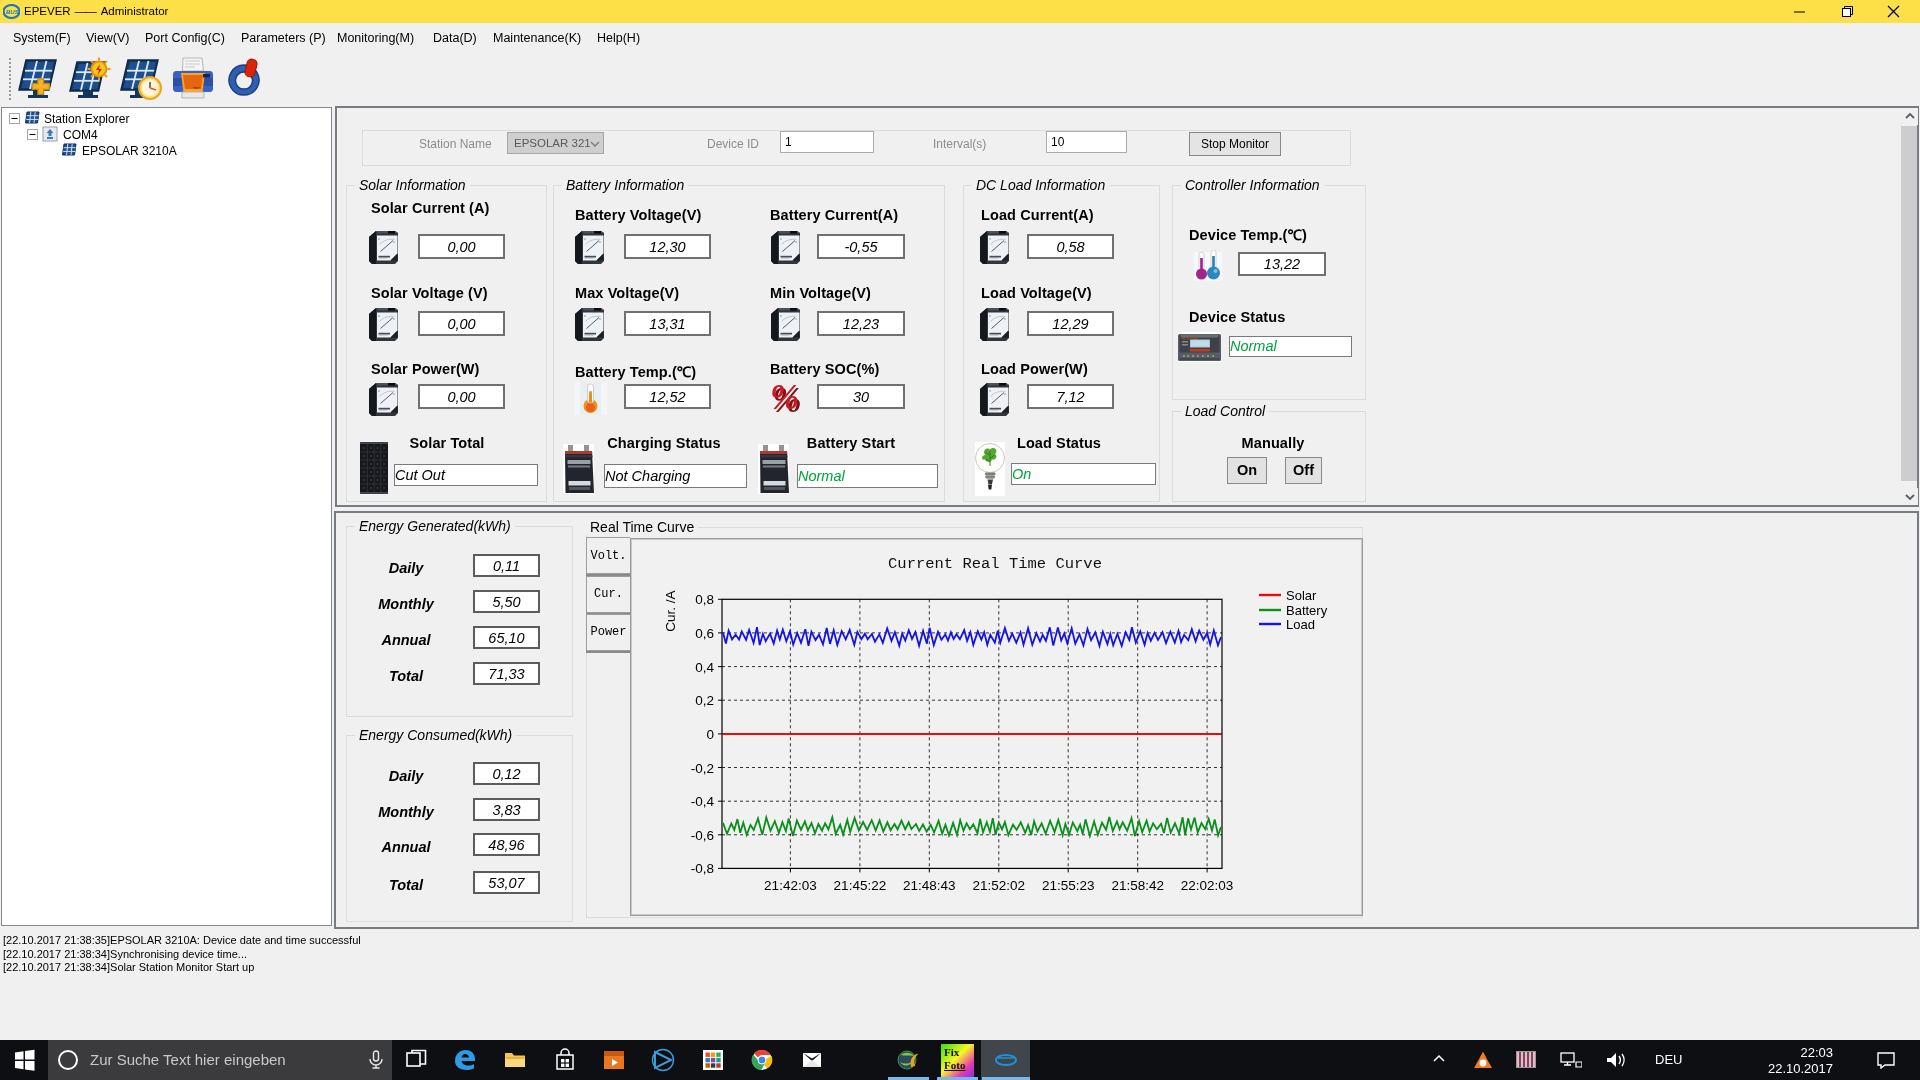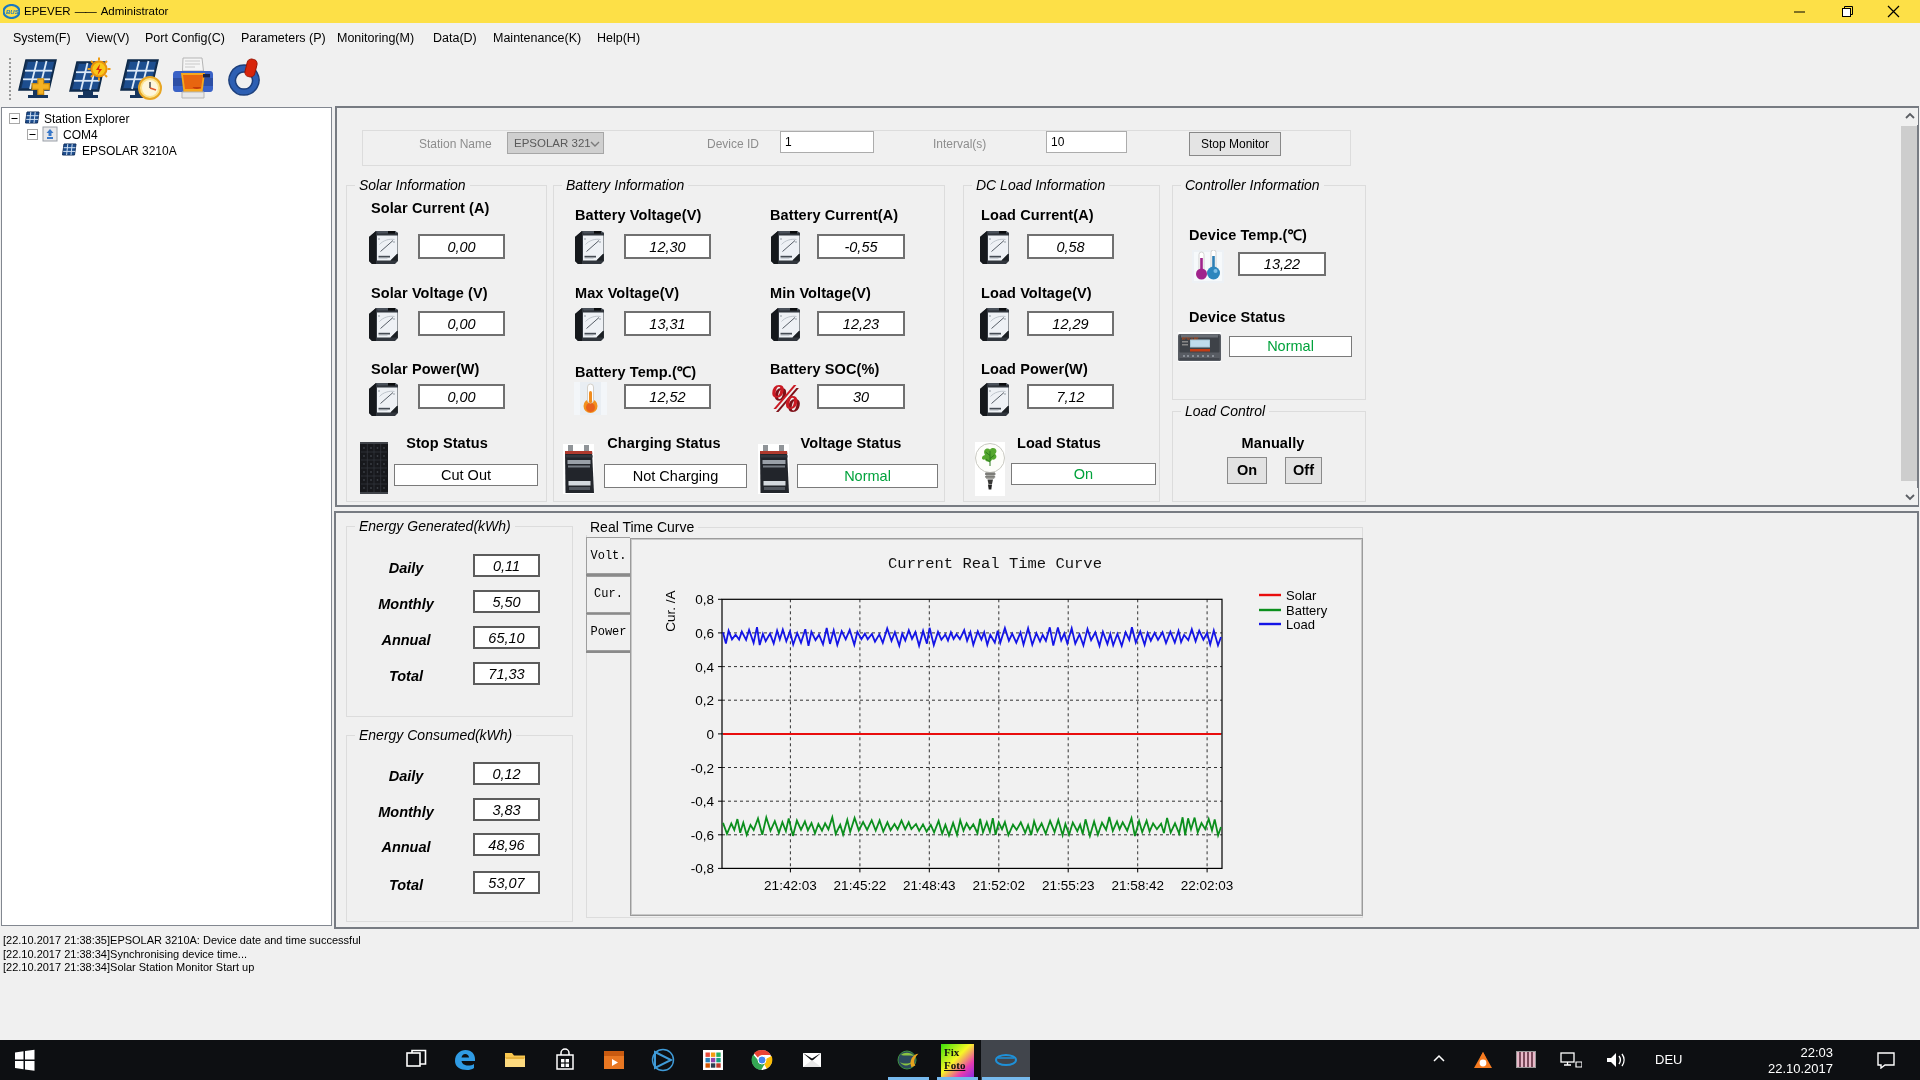--- a/index.html
+++ b/index.html
@@ -29,21 +29,21 @@
 #searchbox { position:absolute; left:48px; top:0px; width:344px; height:40px; background:#3b3b3e; }
 #searchbox .stext { position:absolute; left:42px; top:11px; font-size:15px; color:#c9c9c9; }
 .tbicon { position:absolute; top:8px; width:24px; height:24px; }
 .trayico { position:absolute; }
 .traytxt { position:absolute; color:#fff; font-size:13px; }
 .underline { position:absolute; top:37px; height:3px; background:#76b9ed; }
 .scrollbar { position:absolute; background:#f0f0f0; }
 .sthumb { position:absolute; background:#cdcdcd; }
 .sarrow { position:absolute; width:17px; height:17px; color:#5b5e63; text-align:center; background:#f0f0f0; }
 .wbtn { position:absolute; top:0; width:45px; height:23px; }
-.sbx { position:absolute; background:#fff; border:1px solid #7a7a7a; font-size:14.5px; text-align:center; }
+.sbx { position:absolute; background:#fff; border:1px solid #7a7a7a; font-size:14.5px; font-style:italic; }
 
 </style></head>
 <body>
 <div id="titlebar">
   <svg class="abs" style="left:3px;top:4px" width="17" height="15" viewBox="0 0 17 15">
     <ellipse cx="8.5" cy="7.5" rx="8" ry="6.5" fill="none" stroke="#1b79c0" stroke-width="2.2"></ellipse>
     <text x="3" y="10" font-size="6" fill="#1b79c0" font-weight="bold" font-style="italic">BUS</text>
   </svg>
   <span class="ttext">EPEVER<span style="letter-spacing:-1px;margin:0 5px 0 4px">——</span>Administrator</span>
   <svg class="wbtn" style="left:1777px" width="45" height="23">
@@ -335,21 +335,21 @@
 <div class="blbl" style="left:371px;top:285px">Solar Voltage (V)</div>
 <svg class="abs" style="left:369px;top:307px" width="30" height="34">
     <use href="#meter"></use>
   </svg>
 <div class="vbox" style="left:418px;top:311px;width:87px;height:25px;line-height:22px">0,00</div>
 <div class="blbl" style="left:371px;top:361px">Solar Power(W)</div>
 <svg class="abs" style="left:369px;top:382px" width="30" height="34">
     <use href="#meter"></use>
   </svg>
 <div class="vbox" style="left:418px;top:384px;width:87px;height:25px;line-height:22px">0,00</div>
-<div class="blbl" style="left:447px;top:435px;transform:translateX(-50%)">Stop Status</div>
+<div class="blbl" style="left:447px;top:435px;transform:translateX(-50%)">Solar Total</div>
 <svg class="abs" style="left:360px;top:442px" width="28" height="52">
     <use href="#solarpanel"></use>
   </svg>
 <div class="sbx" style="left:394px;top:464px;width:144px;height:22px;line-height:20px">Cut Out</div>
 <div class="gb" style="left:553px;top:185px;width:392px;height:317px">
     <span class="gbt">Battery Information</span>
   </div>
 <div class="blbl" style="left:575px;top:207px">Battery Voltage(V)</div>
 <svg class="abs" style="left:575px;top:230px" width="30" height="34">
     <use href="#meter"></use>
@@ -378,21 +378,21 @@
 <div class="blbl" style="left:770px;top:361px">Battery SOC(%)</div>
 <svg class="abs" style="left:770px;top:380px" width="36" height="35">
     <use href="#percent"></use>
   </svg>
 <div class="vbox" style="left:817px;top:384px;width:88px;height:25px;line-height:22px">30</div>
 <div class="blbl" style="left:664px;top:435px;transform:translateX(-50%)">Charging Status</div>
 <svg class="abs" style="left:563px;top:444px" width="31" height="50">
     <use href="#battery"></use>
   </svg>
 <div class="sbx" style="left:604px;top:464px;width:143px;height:24px;line-height:22px">Not Charging</div>
-<div class="blbl" style="left:851px;top:435px;transform:translateX(-50%)">Voltage Status</div>
+<div class="blbl" style="left:851px;top:435px;transform:translateX(-50%)">Battery Start</div>
 <svg class="abs" style="left:758px;top:444px" width="31" height="50">
     <use href="#battery"></use>
   </svg>
 <div class="sbx green" style="left:797px;top:464px;width:141px;height:24px;line-height:22px">Normal</div>
 <div class="gb" style="left:963px;top:185px;width:197px;height:317px">
     <span class="gbt">DC Load Information</span>
   </div>
 <div class="blbl" style="left:981px;top:207px">Load Current(A)</div>
 <svg class="abs" style="left:980px;top:230px" width="30" height="34">
     <use href="#meter"></use>
@@ -535,20 +535,30 @@
 <div id="logarea">[22.10.2017 21:38:35]EPSOLAR 3210A: Device date and time successful<br>[22.10.2017 21:38:34]Synchronising device time...<br>[22.10.2017 21:38:34]Solar Station Monitor Start up</div>
 <div id="taskbar">
     <svg class="tbicon" style="left:13px">
       <g fill="#fff">
         <path d="M2 4.5 L10.5 3.3 V11.5 H2 Z"></path>
         <path d="M12 3.1 L21.5 1.8 V11.5 H12 Z"></path>
         <path d="M2 13 H10.5 V21.2 L2 20 Z"></path>
         <path d="M12 13 H21.5 V22.7 L12 21.4 Z"></path>
       </g>
     </svg>
+    <div id="searchbox">
+<svg class="abs" style="left:9px;top:9px" width="24" height="24">
+        <circle cx="11" cy="11" r="9" fill="none" stroke="#fff" stroke-width="2"></circle>
+      </svg>
+<span class="stext">Zur Suche Text hier eingeben</span>
+<svg class="abs" style="left:318px;top:10px" width="20" height="20" viewBox="0 0 20 20">
+        <rect x="7.5" y="1" width="5" height="10" rx="2.5" fill="none" stroke="#e8e8e8" stroke-width="1.4"></rect>
+        <path d="M4 9 a6 6 0 0 0 12 0 M10 15 v3 M6.5 18 h7" stroke="#e8e8e8" stroke-width="1.4" fill="none"></path>
+      </svg>
+</div>
     <svg class="tbicon" style="left:404px" viewBox="0 0 24 24">
       <rect x="3" y="5" width="13" height="13" fill="none" stroke="#fff" stroke-width="1.6"></rect>
       <path d="M8 5 V2.5 H21.5 V16 H16" fill="none" stroke="#fff" stroke-width="1.6"></path>
     </svg>
     <svg class="tbicon" style="left:453px" viewBox="0 0 24 24">
       <path d="M2 13 C2 6 7 2 12.5 2 C19 2 22 6.5 22 11 L22 13 L8.5 13 C9 16 12 17.5 15 17.5 C17.5 17.5 19.5 17 21 16 L21 20 C19 21.5 16.5 22 14 22 C7.5 22 2 19 2 13 Z M8.5 9.5 L16 9.5 C15.8 7.5 14.2 6 12.2 6 C10.2 6 8.8 7.6 8.5 9.5 Z" fill="#2f9be4"></path>
     </svg>
     <svg class="tbicon" style="left:503px" viewBox="0 0 24 24">
       <path d="M2 5 h7 l2 2.5 h11 v3 h-20 Z" fill="#f9c74f"></path>
       <path d="M2 9 h20 v10 h-20 Z" fill="#fcd97e"></path>

